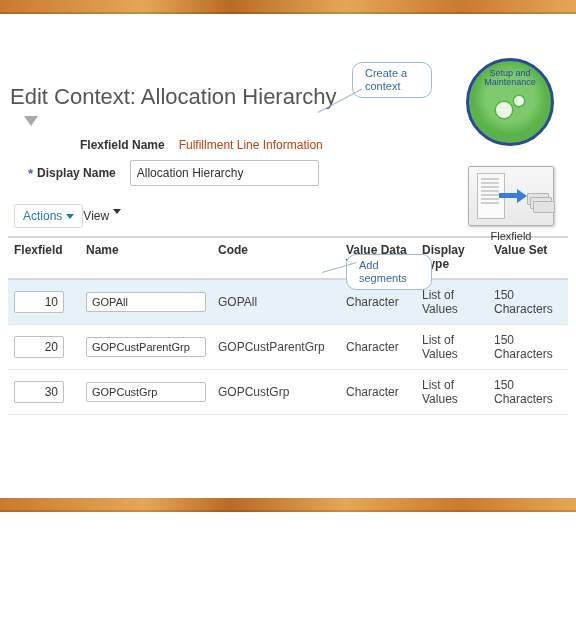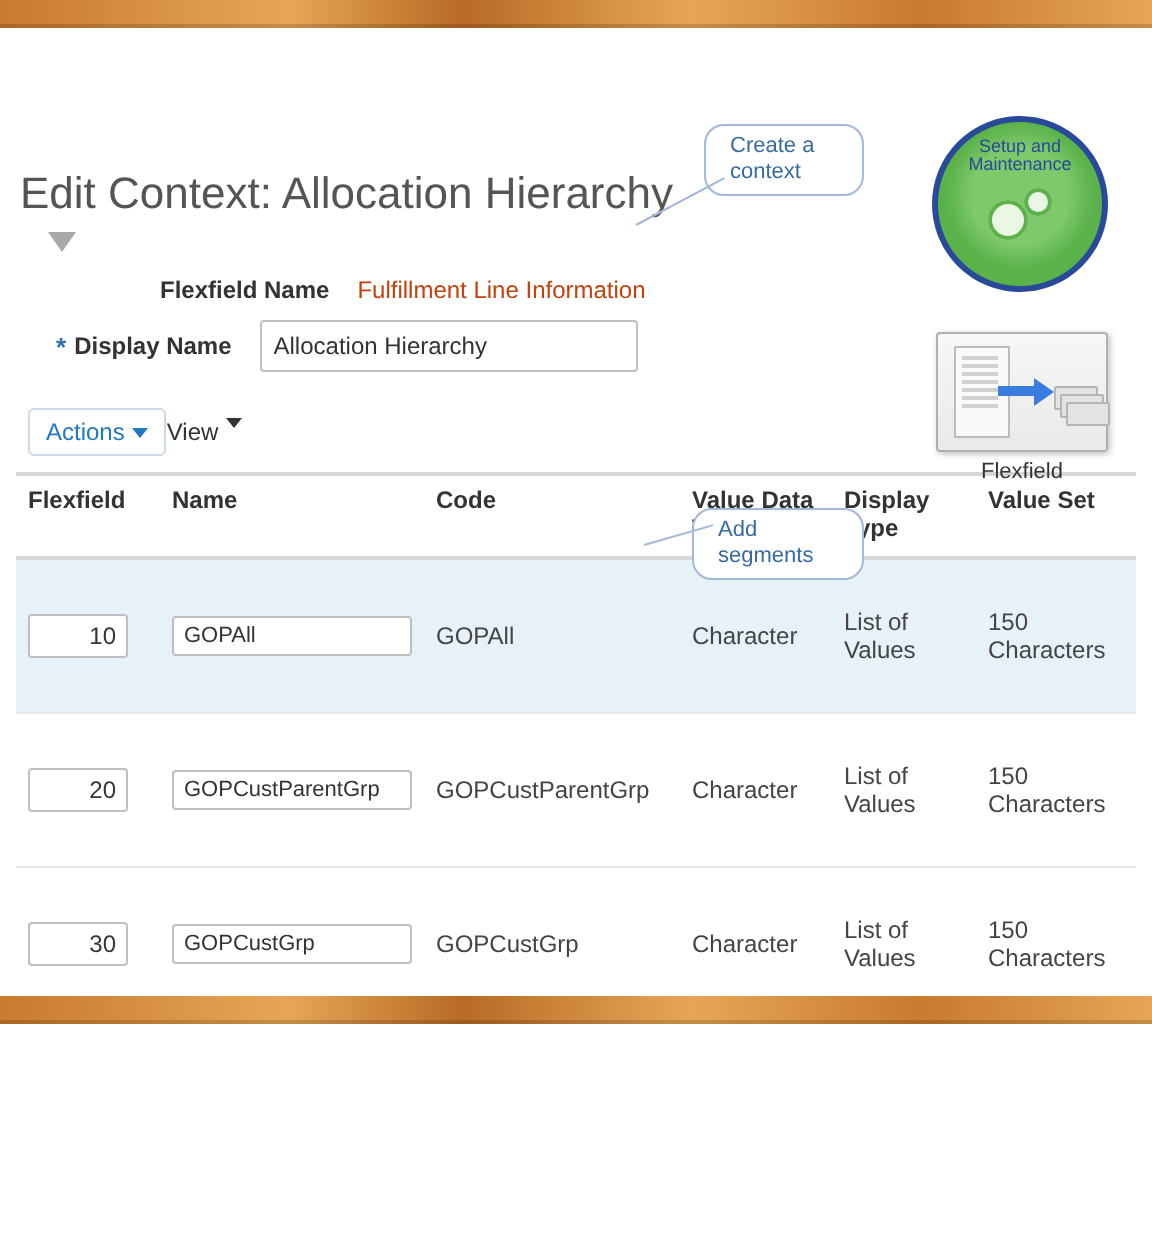--- a/index.html
+++ b/index.html
@@ -17,21 +17,21 @@
 .req{color:#2b6fb5;font-weight:bold;margin-right:4px}
 .inp{border:1px solid #bfbfbf;border-radius:2px;padding:4px 6px;font-size:12px;color:#333;height:16px;background:#fff}
 .inp.dn{width:175px}
 .subh{font-size:16px;color:#333;margin:2px 0 10px 2px}
 .toolbar{display:flex;align-items:center;margin:0 0 8px 6px}
 .btn{background:#fff;border:1px solid #c9d9e8;border-radius:3px;padding:4px 8px;font-size:12px;color:#1f78c1;display:flex;align-items:center;gap:4px;cursor:pointer}
 .view{font-size:12px;color:#333;display:flex;align-items:flex-start;gap:4px}
 .chev{width:0;height:0;border-left:4px solid transparent;border-right:4px solid transparent;border-top:5px solid currentColor;display:inline-block}
 .tbl{width:100%;border-collapse:collapse}
 .tbl th{text-align:left;font-size:12px;font-weight:bold;padding:6px 6px;border-top:2px solid #d7d7d7;border-bottom:2px solid #d7d7d7;color:#333;vertical-align:top;line-height:1.15}
-.tbl td{padding:24px 6px;border-bottom:1px solid #e6e6e6;font-size:12px;color:#444;vertical-align:middle}
+.tbl td{padding:8px 6px;border-bottom:1px solid #e6e6e6;font-size:12px;color:#444;vertical-align:middle}
 .tbl tr.hl td{background:#e7f1f8}
 .seq{width:38px;text-align:right;border:1px solid #bfbfbf;border-radius:2px;padding:3px 5px;font-size:12px;color:#333}
 .name{width:108px;border:1px solid #bfbfbf;border-radius:2px;padding:3px 5px;font-size:11px;color:#333}
 .callout{position:absolute;background:#fff;border:1px solid #9fb9d6;border-radius:10px;padding:4px 12px;font-size:11px;color:#366aa3;text-align:left;line-height:1.2}
 .callout.c1{left:352px;top:62px;width:54px}
 .callout.c2{left:346px;top:254px;width:60px}
 .badge-setup{position:absolute;right:22px;top:58px;width:88px;height:88px;border-radius:50%;background:radial-gradient(circle at 50% 45%,#7dc96b 40%,#5bb24a 60%);border:3px solid #294a9a;display:flex;flex-direction:column;align-items:center;justify-content:flex-start;box-sizing:border-box;padding-top:8px}
 .badge-setup .t{font-size:9px;font-weight:normal;color:#294a9a;text-align:center;line-height:1.05}
 .gearpair{position:relative;width:44px;height:30px;margin-top:6px}
 .gear{position:absolute;border-radius:50%;background:#e9f7e4;box-shadow:0 0 0 2px #5bb24a inset}

